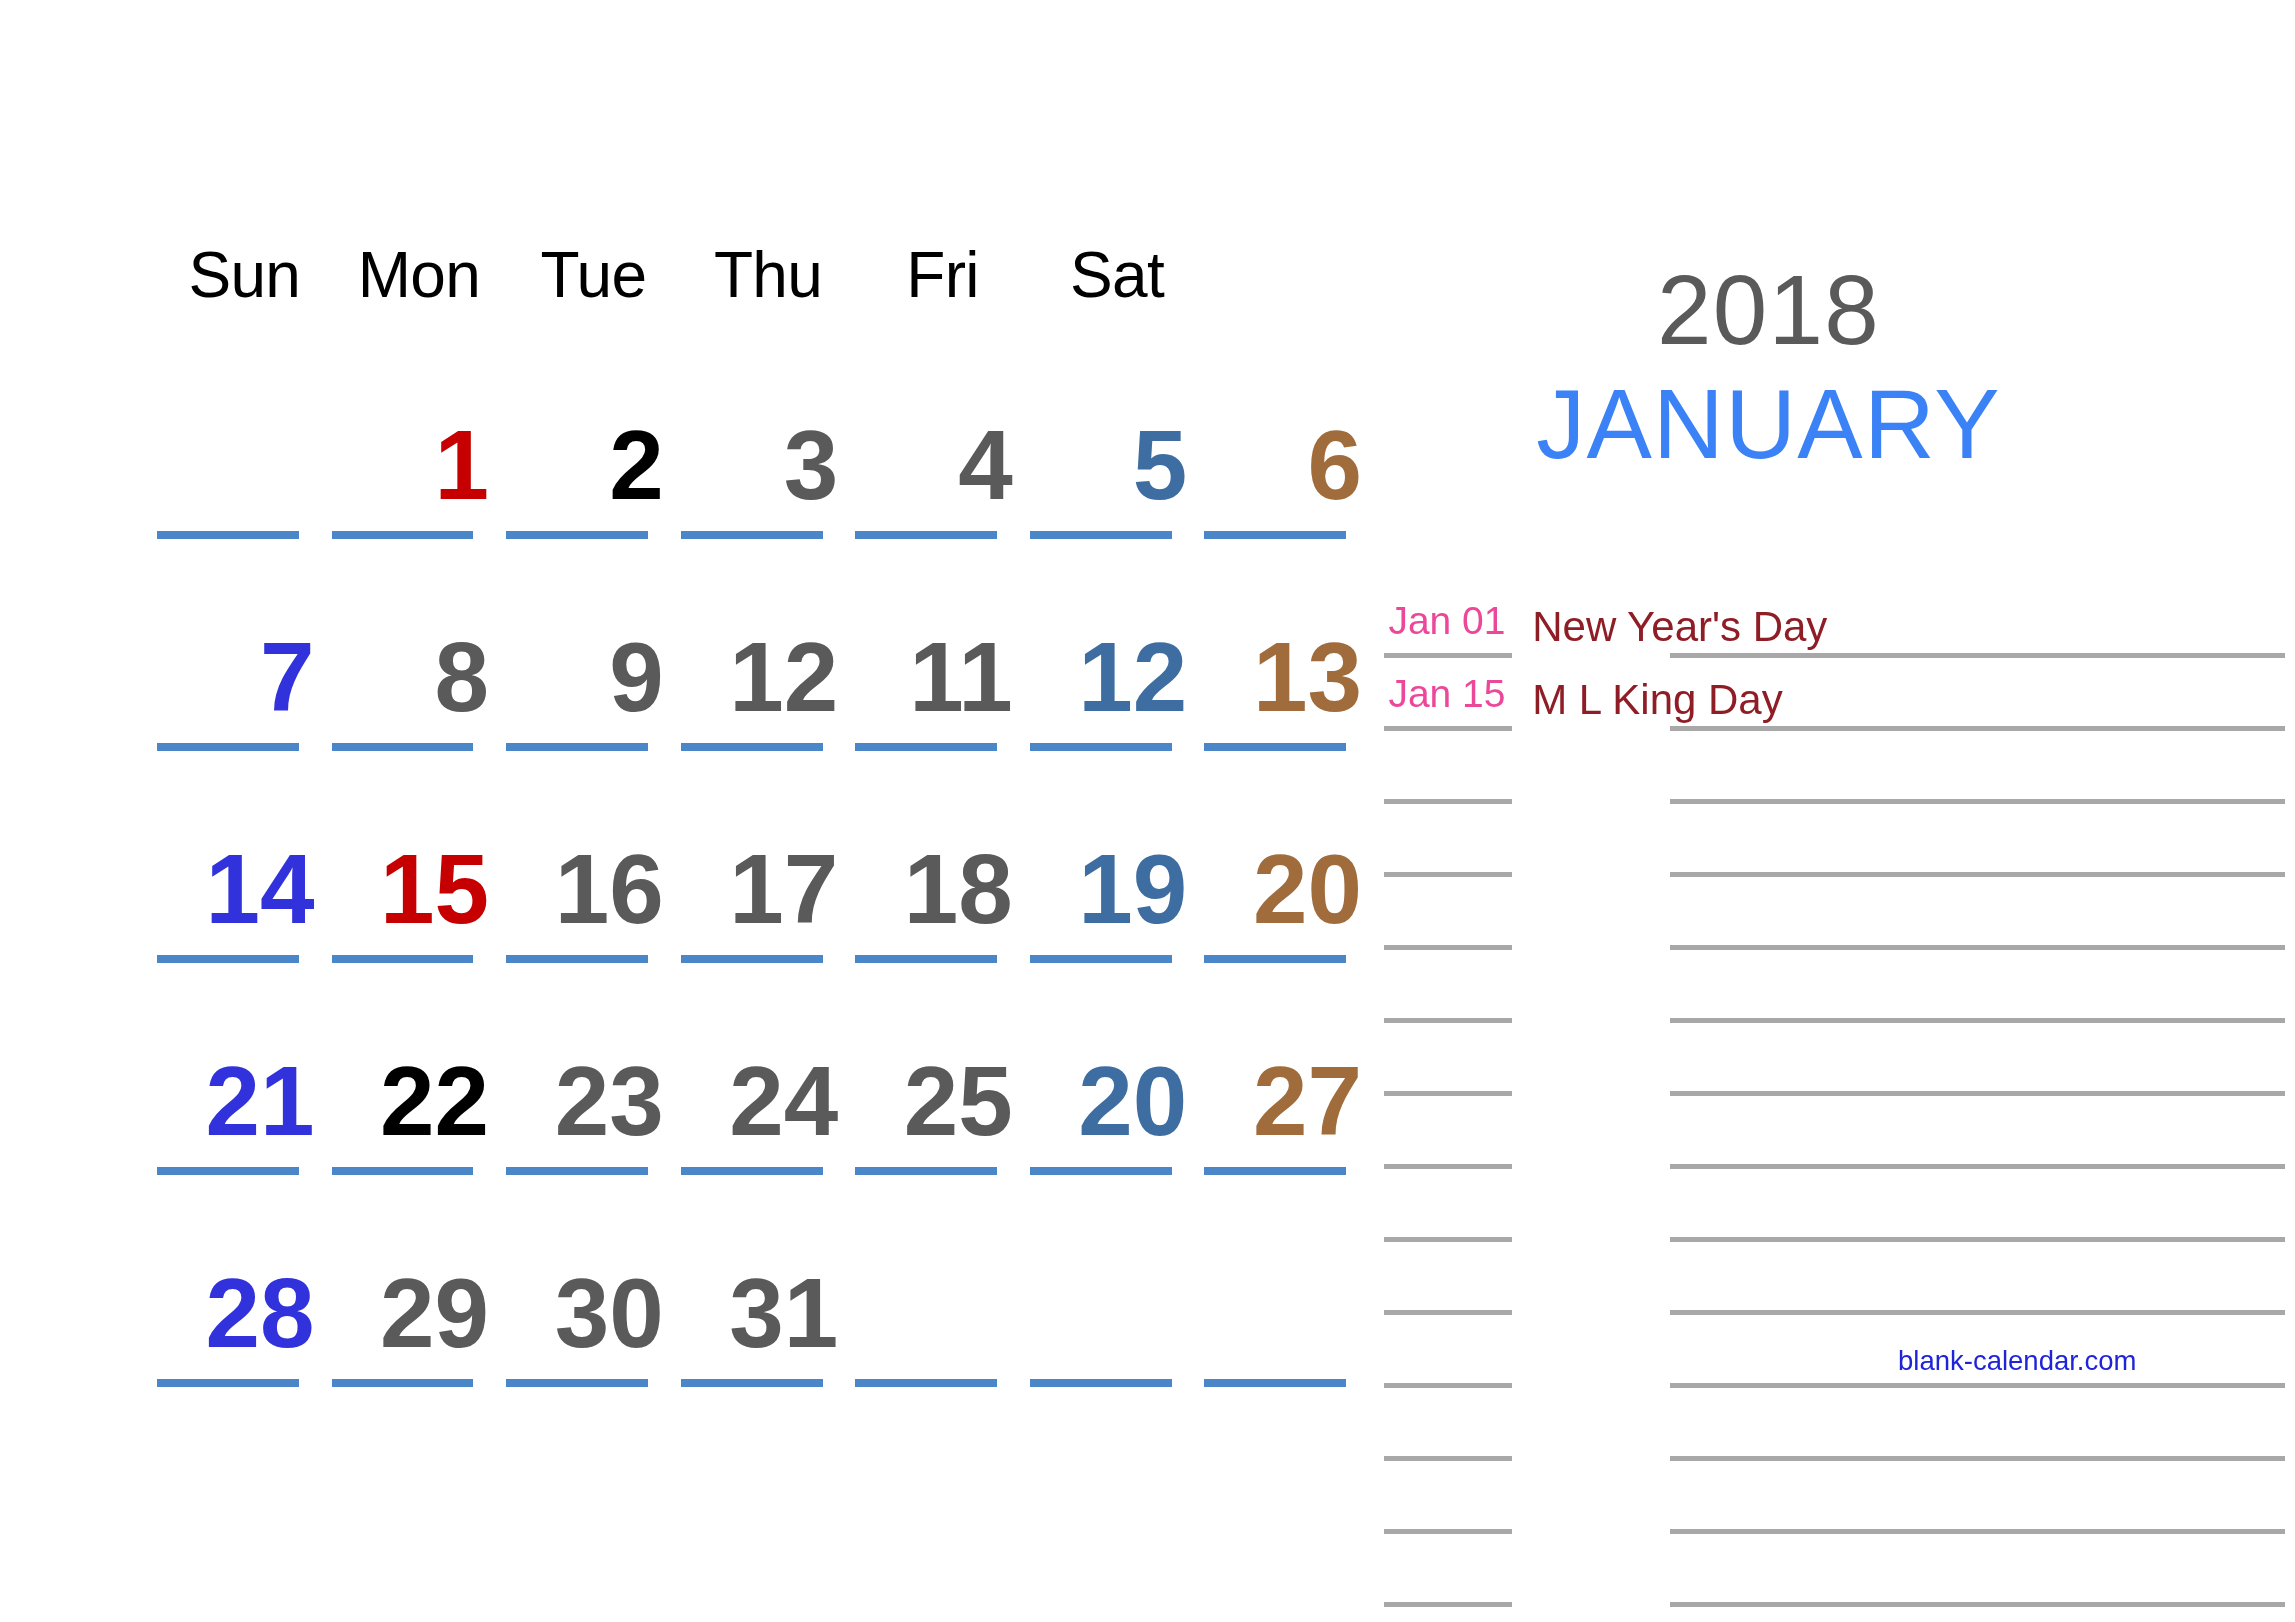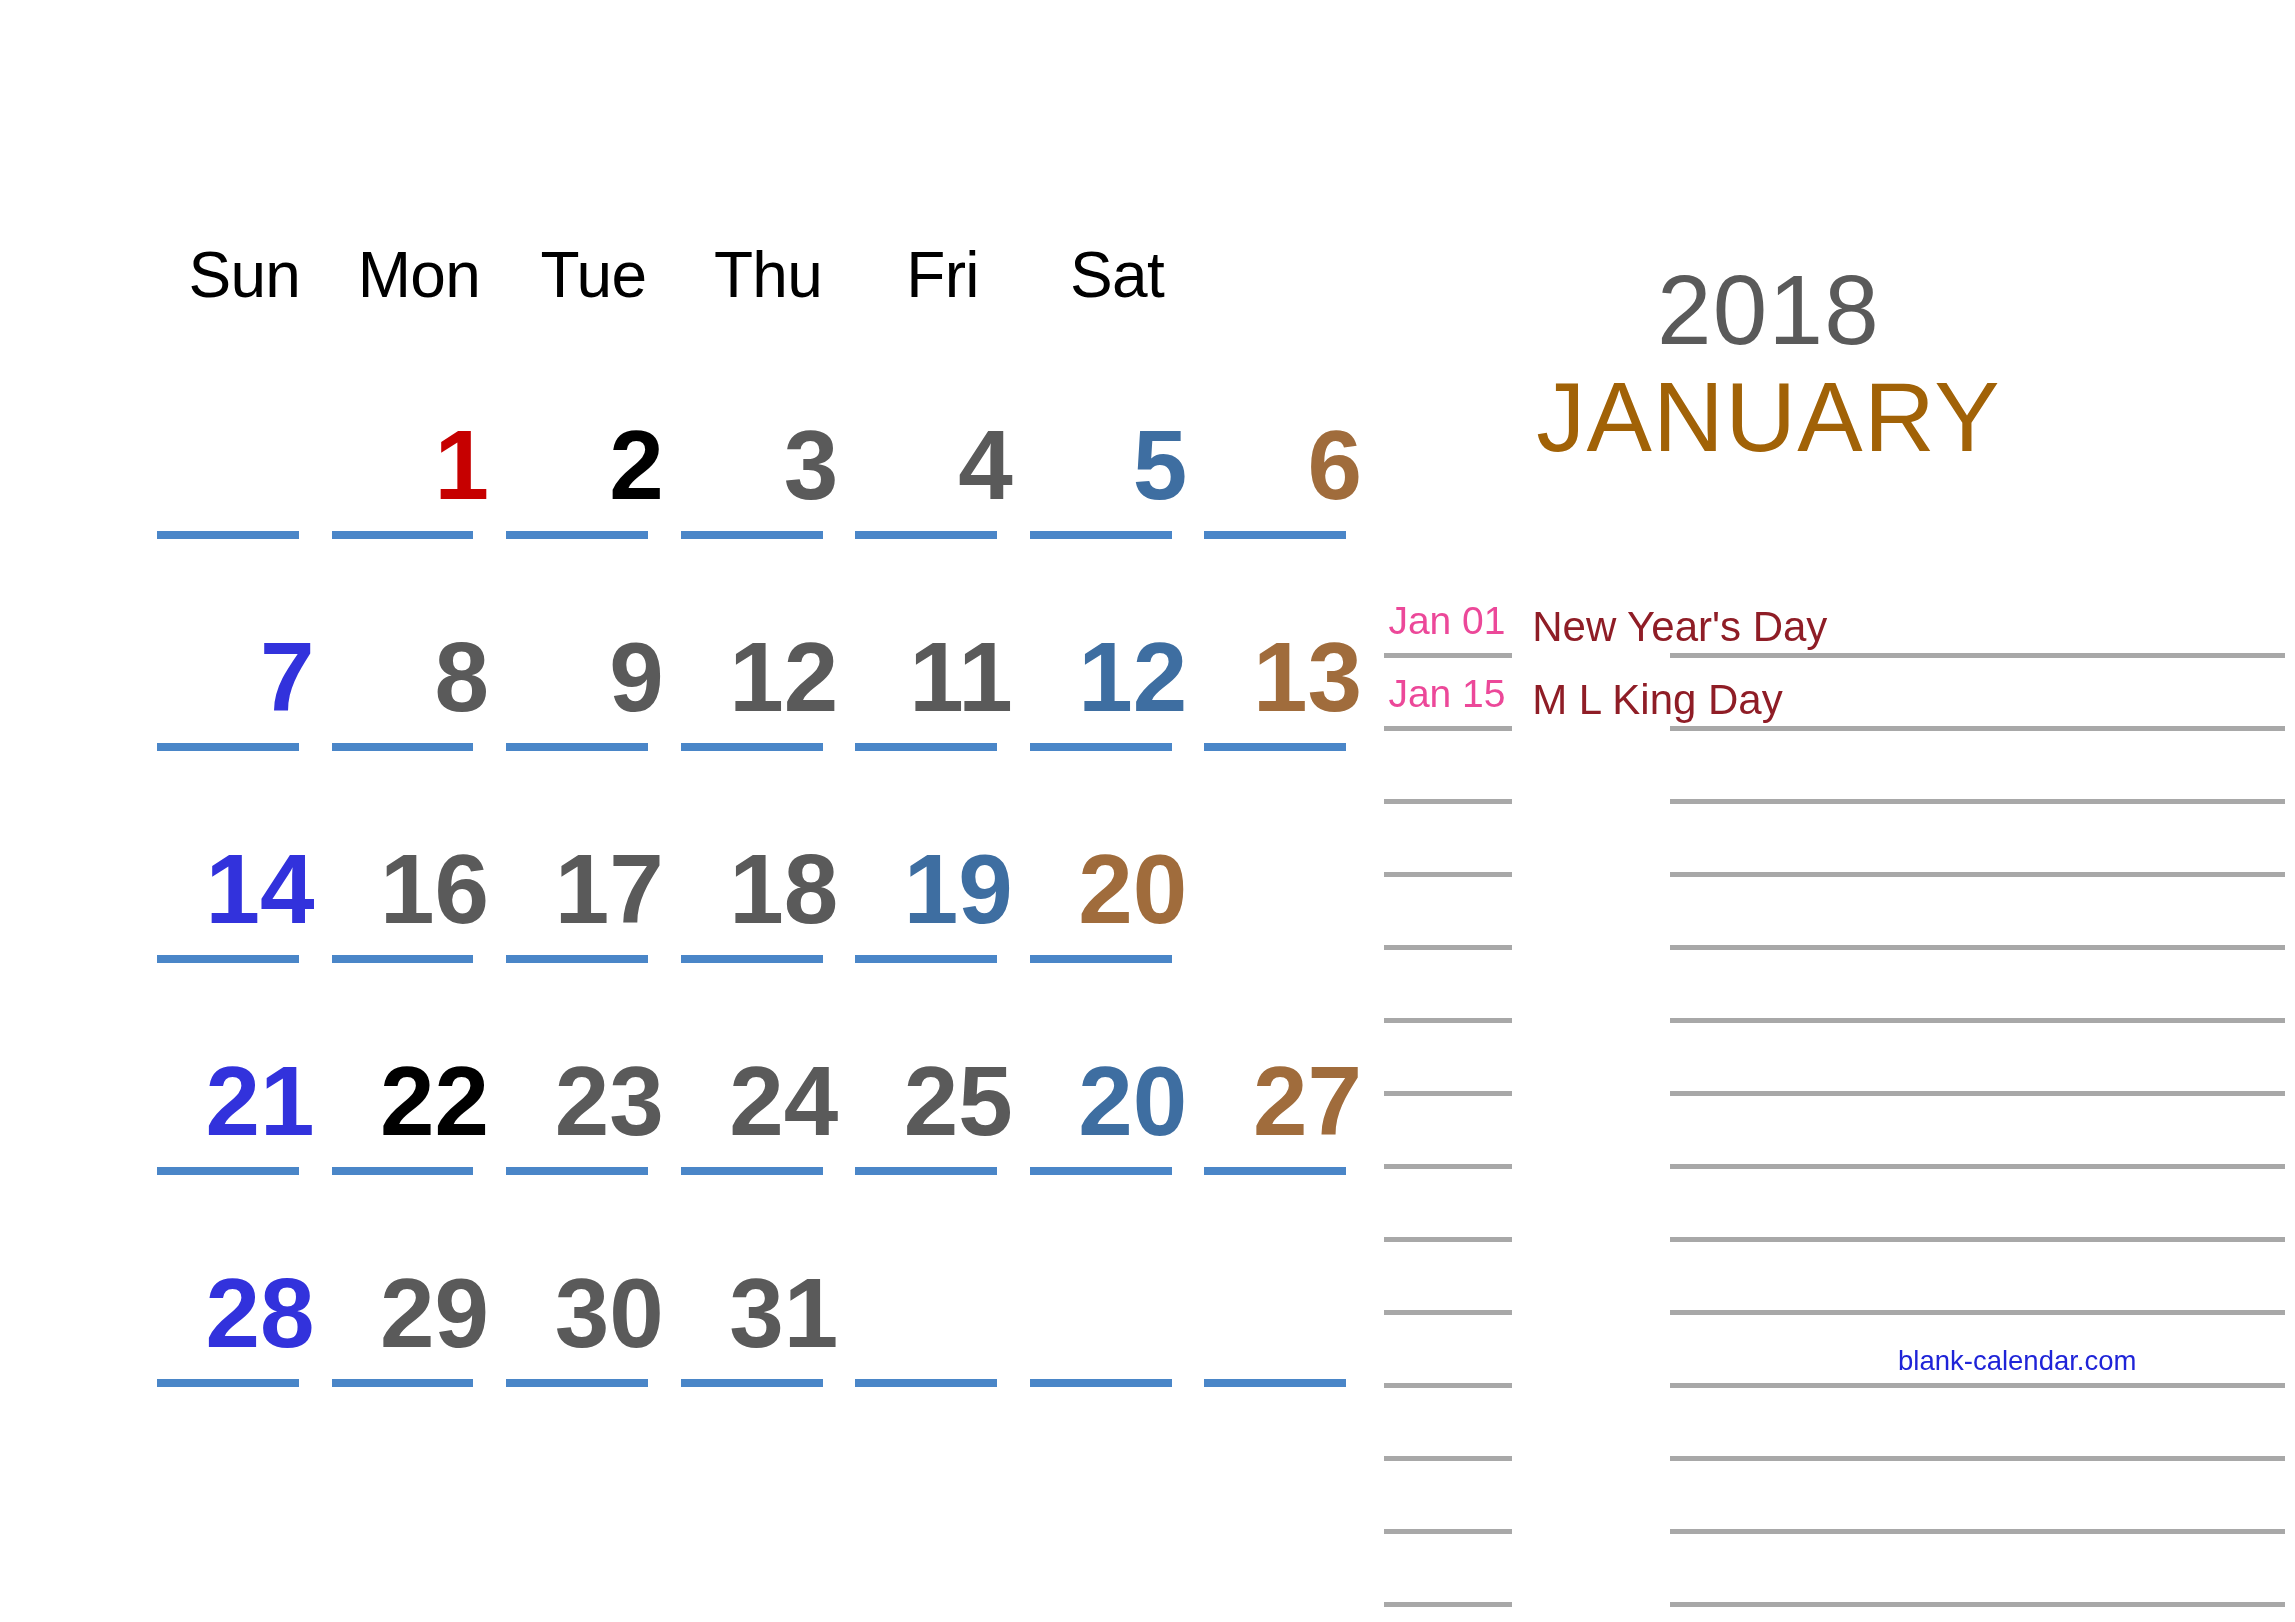--- a/index.html
+++ b/index.html
@@ -132,25 +132,25 @@
     color: #5a5a5a;
     line-height: 1.0;
     letter-spacing: 1.3px;
     display: block;
   }
 
   #month-text {
     font-family: "Liberation Sans", sans-serif;
     font-size: 98px;
     font-weight: 400;
-    color: #a16207;
+    color: #3b82f6;
     line-height: 1.05;
     letter-spacing: 1.3px;
     display: block;
-    margin-top: 7px;
+    margin-top: 14px;
   }
 
   
   #notes-area {
     position: absolute;
     left: 0px;
     top: 363px;
     width: 769px;
   }
 
@@ -350,20 +350,26 @@
 
     <div class="cal-row week-row">
       <div class="cal-cell day-cell">
         <div class="day-num-wrap">
           <span class="day-num c-sun">14</span>
         </div>
         <div class="day-rule"></div>
       </div>
       <div class="cal-cell day-cell">
         <div class="day-num-wrap">
+          <span class="day-num c-holiday">15</span>
+        </div>
+        <div class="day-rule"></div>
+      </div>
+      <div class="cal-cell day-cell">
+        <div class="day-num-wrap">
           <span class="day-num c-weekday">16</span>
         </div>
         <div class="day-rule"></div>
       </div>
       <div class="cal-cell day-cell">
         <div class="day-num-wrap">
           <span class="day-num c-weekday">17</span>
         </div>
         <div class="day-rule"></div>
       </div>

